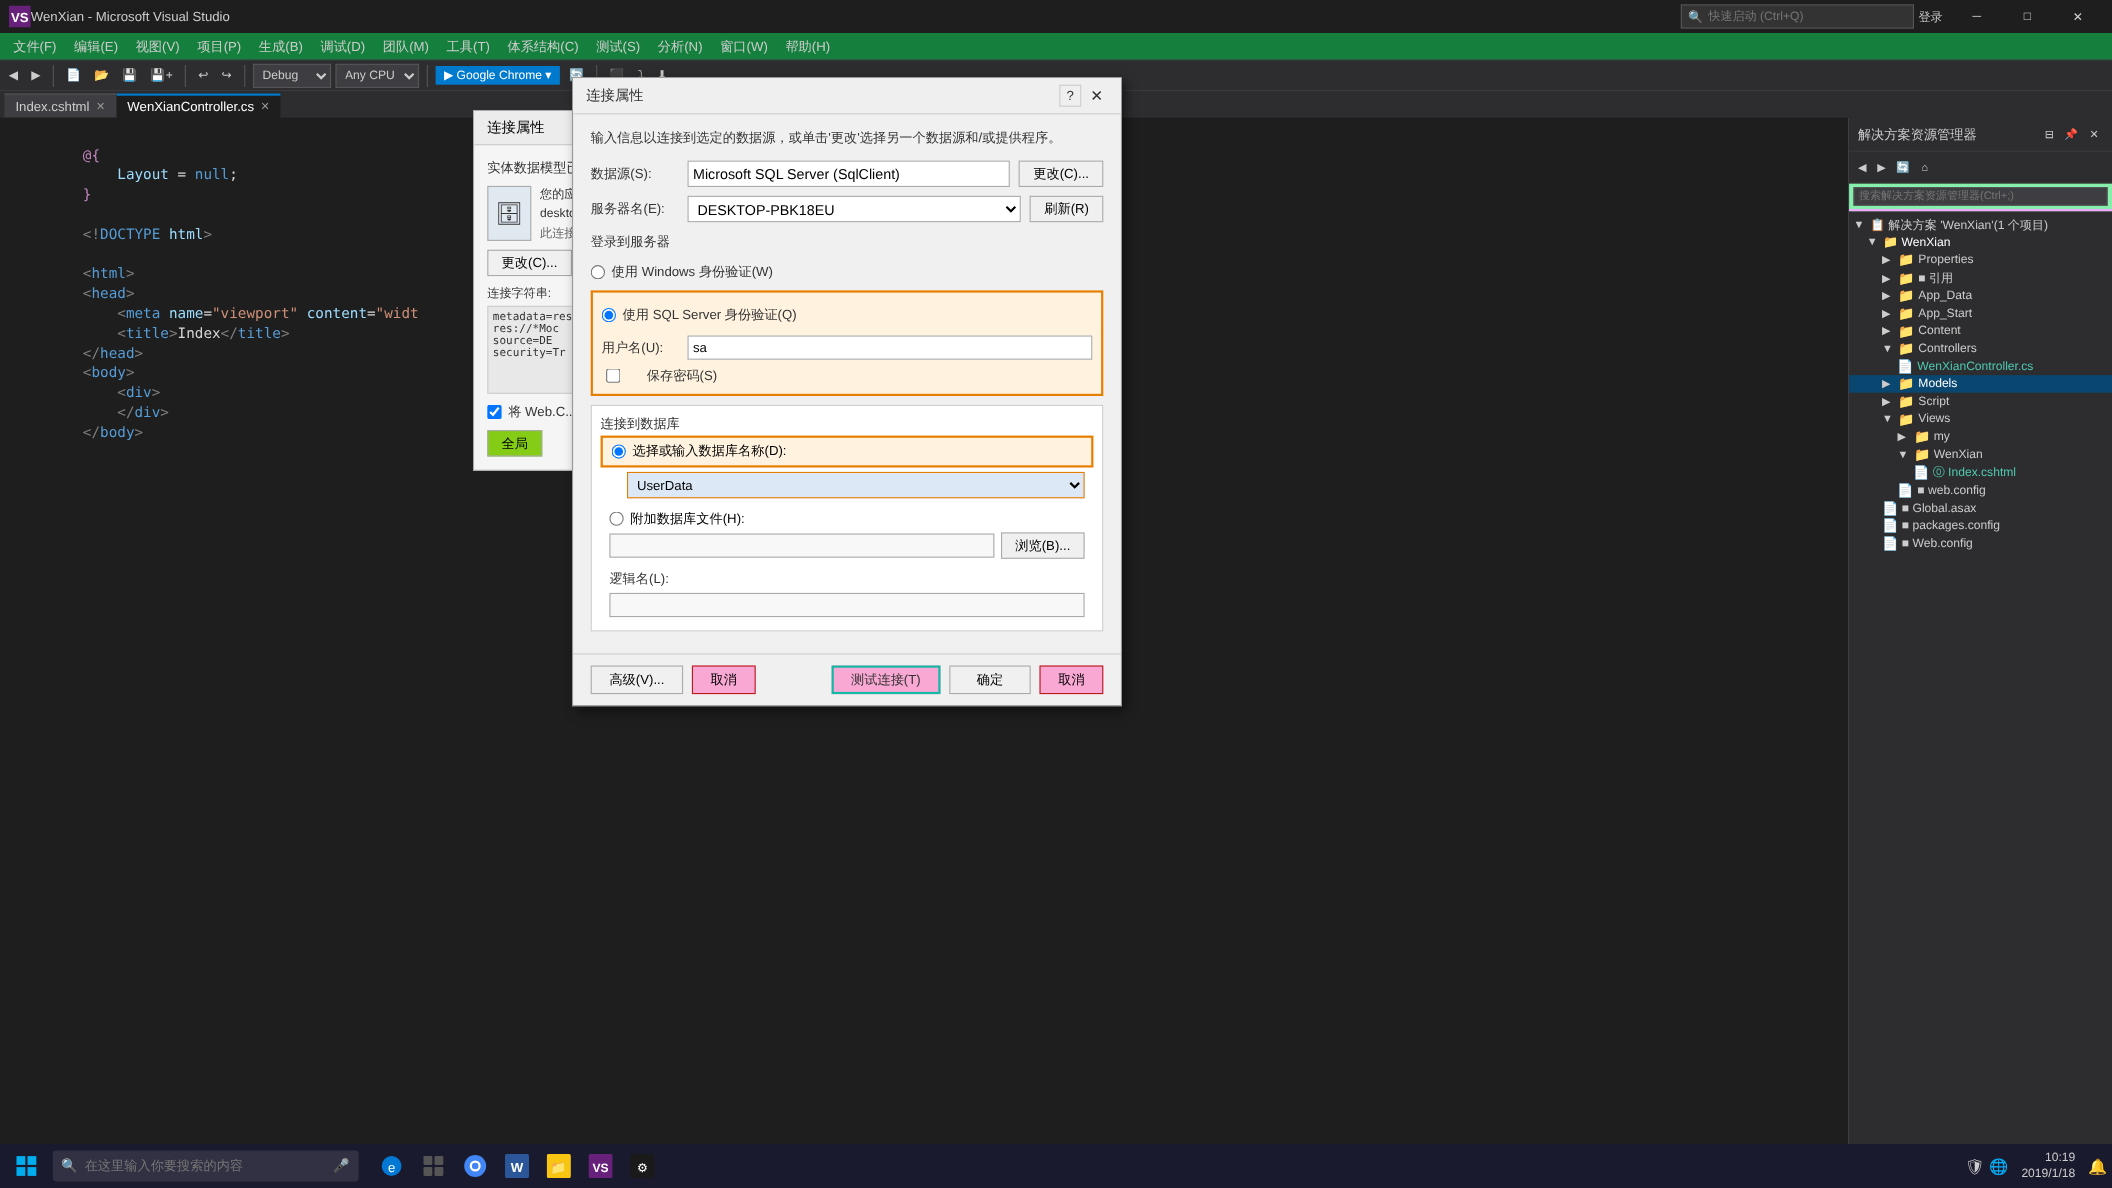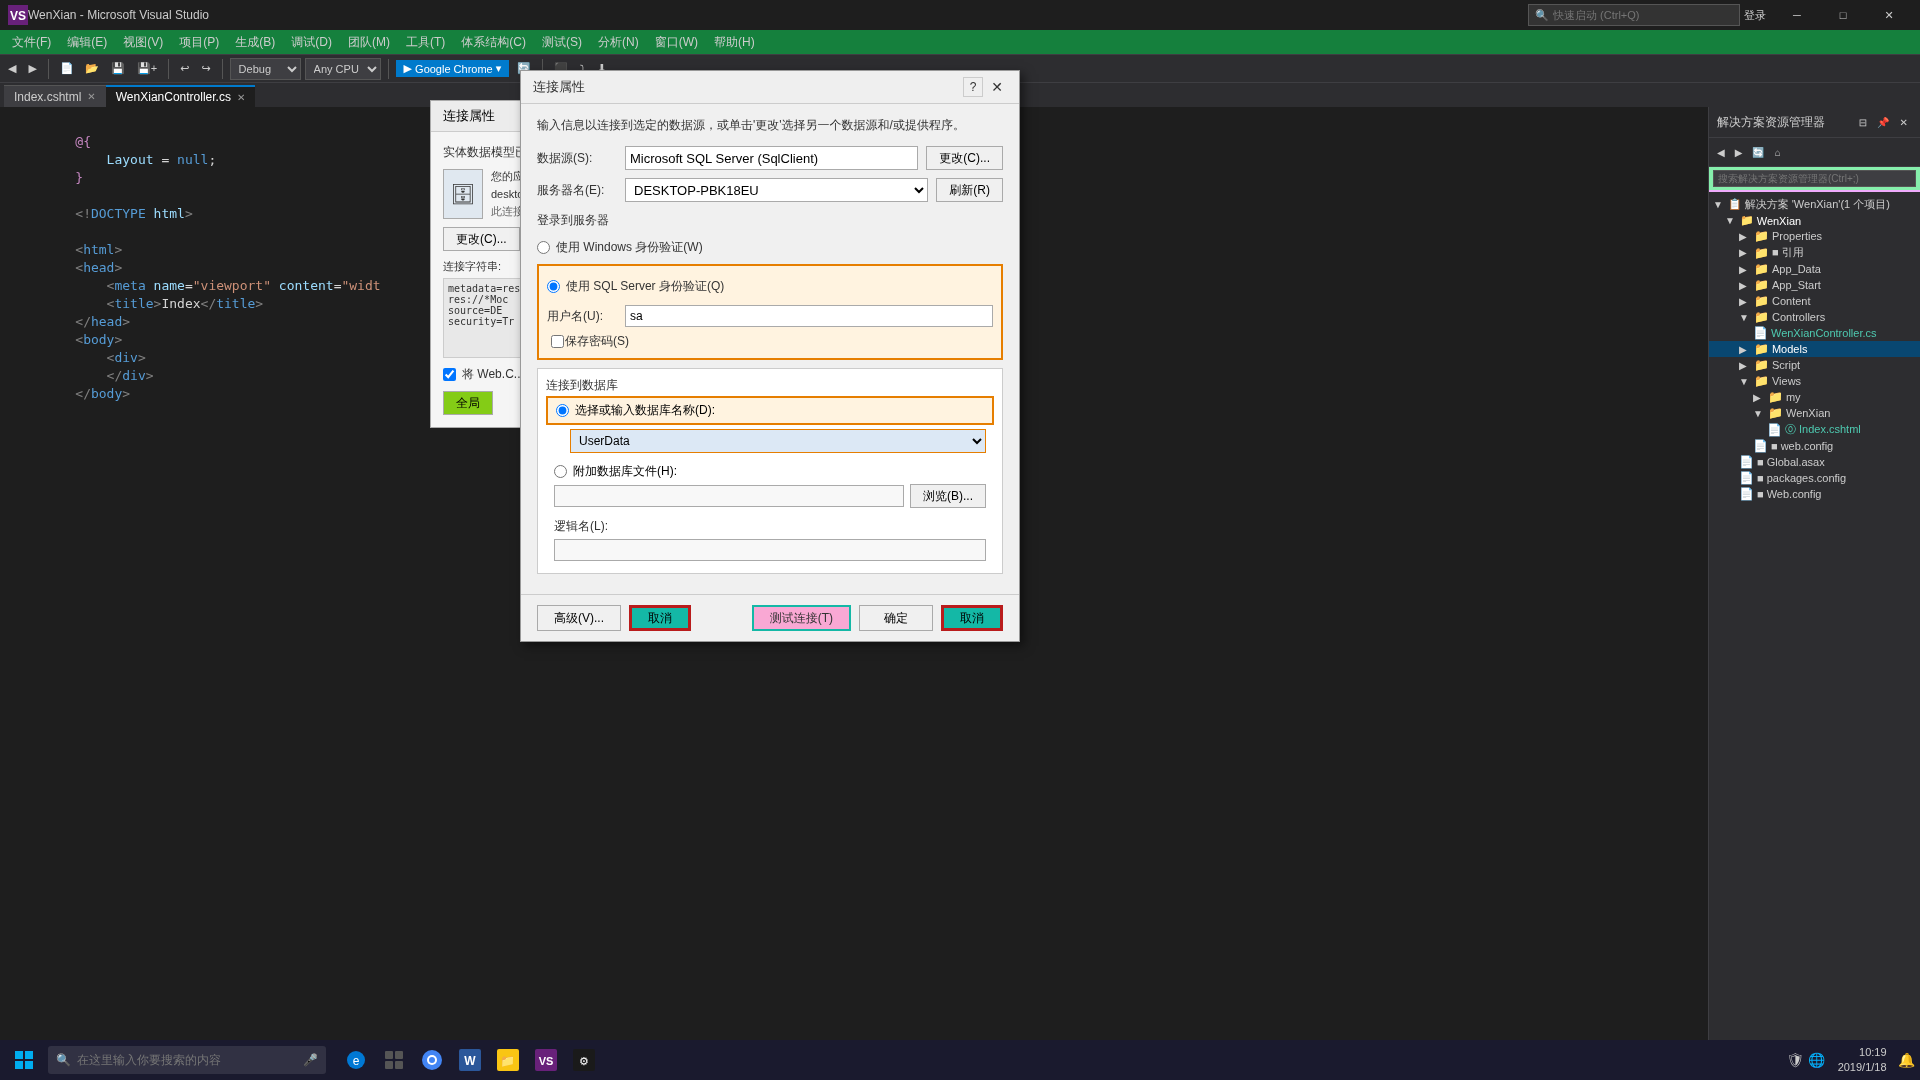--- a/index.html
+++ b/index.html
@@ -35,21 +35,21 @@
     .code-line { display: flex; height: 18px; line-height: 18px; }
     .line-num { width: 40px; text-align: right; padding-right: 12px; color: #858585; user-select: none; font-size: 12px; }
     .code-content { flex: 1; padding-left: 4px; white-space: pre; }
     .kw { color: #569cd6; }
     .tag { color: #569cd6; }
     .attr { color: #9cdcfe; }
     .val { color: #ce9178; }
     .razor { color: #c586c0; }
 
     
-    #right-sidebar { width: 212px; background: #2d2d30; border-left: 1px solid #3e3e42; display: flex; flex-direction: column; justify-content: flex-end; }
+    #right-sidebar { width: 240px; background: #2d2d30; border-left: 1px solid #3e3e42; display: flex; flex-direction: column; justify-content: flex-end; }
     #sidebar-title { background: #2d2d30; color: #ccc; font-size: 12px; padding: 4px 8px; border-bottom: 1px solid #3e3e42; display: flex; justify-content: space-between; align-items: center; }
     #sidebar-toolbar { background: #2d2d30; padding: 3px 4px; display: flex; gap: 2px; border-bottom: 1px solid #3e3e42; }
     #sidebar-search { background: #86efac; padding: 3px 4px; border-bottom: 2px solid #f0abfc; }
     #sidebar-search input { width: 100%; background: #3e3e42; border: 1px solid #555; color: #ccc; font-size: 11px; padding: 2px 4px; }
     #tree { flex: 1; overflow: auto; padding: 4px 0; }
     .tree-item { padding: 1px 4px; color: #ccc; font-size: 12px; cursor: pointer; display: flex; align-items: center; gap: 3px; white-space: nowrap; }
     .tree-item.selected { background: #094771; color: #fff; }
     .tree-arrow { color: #ccc; font-size: 10px; width: 12px; }
 
     
@@ -79,40 +79,40 @@
     .field-input:disabled { background: #e8e8e8; color: #666; }
     .field-btn { height: 24px; padding: 0 12px; border: 1px solid #aaa; background: #f0f0f0; font-size: 12px; cursor: pointer; white-space: nowrap; }
     .section-title { font-size: 12px; color: #333; margin: 10px 0 6px; font-weight: normal; }
     .radio-row { display: flex; align-items: center; gap: 6px; margin-bottom: 4px; padding: 4px 0; }
     .radio-row input[type=radio] { margin: 0; }
     .radio-row label { font-size: 12px; color: #333; }
     .sql-auth-box { background: #fff3e0; border: 2px solid #e67e00; padding: 8px; margin: 2px 0 8px 0; }
     .sql-auth-row { display: flex; align-items: center; gap: 8px; margin-bottom: 6px; }
     .sql-auth-label { font-size: 12px; color: #333; min-width: 70px; }
     .sql-auth-input { flex: 1; height: 22px; border: 1px solid #aaa; padding: 2px 4px; font-size: 12px; }
-    .checkbox-row { display: flex; align-items: center; gap: 1px; padding-left: 4px; }
+    .checkbox-row { display: flex; align-items: center; gap: 24px; padding-left: 4px; }
     .checkbox-row input { margin: 0; }
     .checkbox-row label { font-size: 12px; color: #333; }
     .db-section { border: 1px solid #ccc; background: white; padding: 8px; margin: 8px 0; }
     .db-section-title { font-size: 12px; color: #333; margin-bottom: 2px; }
     .db-radio-selected { background: #fff3e0; border: 2px solid #e67e00; padding: 4px 8px; display: flex; align-items: center; gap: 6px; margin-bottom: 4px; }
     .db-select { flex: 1; height: 22px; border: 1px solid #e67e00; background: #dce8f5; font-size: 12px; padding: 0 4px; }
     .db-radio-row { display: flex; align-items: center; gap: 6px; padding: 4px 8px; }
     .db-file-row { display: flex; align-items: center; gap: 6px; padding: 0 8px; margin-bottom: 6px; }
     .db-file-input { flex: 1; height: 22px; border: 1px solid #aaa; font-size: 12px; background: #f8f8f8; }
     .logical-section { padding: 8px 0; }
     .logical-label { font-size: 12px; color: #333; margin-bottom: 4px; }
     .logical-input { width: 100%; height: 22px; border: 1px solid #aaa; font-size: 12px; padding: 0 4px; background: #f8f8f8; }
     .dlg-footer { padding: 10px 16px; display: flex; justify-content: space-between; align-items: center; border-top: 1px solid #ccc; }
     .dlg-footer-left { display: flex; gap: 8px; }
     .dlg-footer-right { display: flex; gap: 8px; }
     .btn-test { height: 26px; padding: 0 16px; border: 2px solid #14b8a6; background: #f9a8d4; font-size: 12px; cursor: pointer; color: #333; }
     .btn-advanced { height: 26px; padding: 0 16px; border: 1px solid #aaa; background: #f0f0f0; font-size: 12px; cursor: pointer; }
     .btn-ok { height: 26px; padding: 0 24px; border: 1px solid #aaa; background: #f0f0f0; font-size: 12px; cursor: pointer; }
-    .btn-cancel { height: 26px; padding: 0 16px; border: 3px solid #b91c1c; background: #14b8a6; font-size: 12px; cursor: pointer; }
+    .btn-cancel { height: 26px; padding: 0 16px; border: 1px solid #b91c1c; background: #f9a8d4; font-size: 12px; cursor: pointer; }
 
     
     #bg-dialog { position: fixed; top: 100px; left: 430px; width: 590px; background: #f5f5f5; border: 1px solid #aaa; z-index: 100; }
     .bg-dlg-title { background: #ececec; padding: 6px 12px; border-bottom: 1px solid #ccc; font-size: 13px; }
     .bg-dlg-body { padding: 12px; font-size: 12px; color: #333; }
 
     
     ::-webkit-scrollbar { width: 8px; height: 8px; }
     ::-webkit-scrollbar-track { background: #1e1e1e; }
     ::-webkit-scrollbar-thumb { background: #555; }

